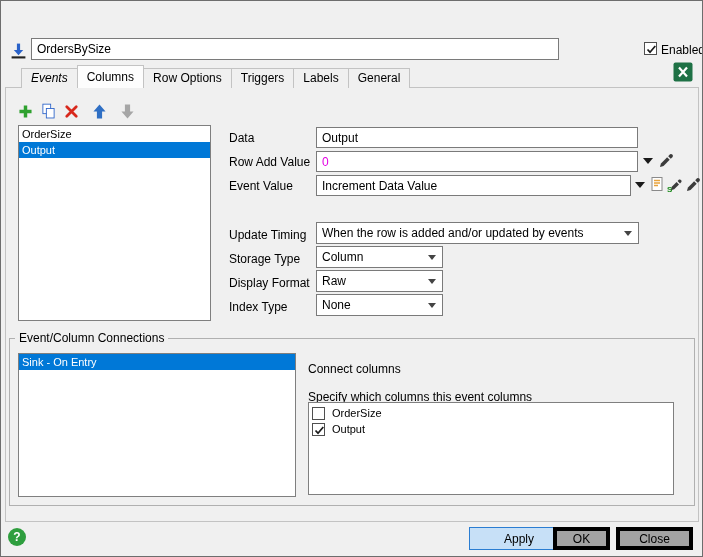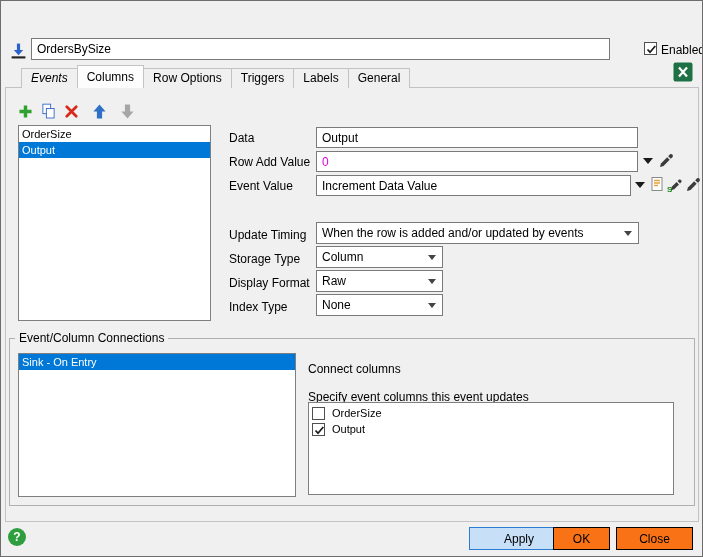--- a/index.html
+++ b/index.html
@@ -39,40 +39,40 @@
   
   .combo { position:absolute; background:#fff; border:1px solid #7a7a7a; font-size:12px; line-height:20px; padding:0 24px 0 5px; white-space:nowrap; overflow:hidden; }
   .combo .carrow { position:absolute; right:6px; top:8px; width:0; height:0; border-left:4px solid transparent; border-right:4px solid transparent; border-top:5px solid #444; }
   .drop-arrow { position:absolute; width:0; height:0; border-left:5px solid transparent; border-right:5px solid transparent; border-top:6px solid #1a1a1a; }
   .mini-icon { position:absolute; width:17px; height:17px; }
   .s-letter { position:absolute; left:0; bottom:-1px; font-size:8px; font-weight:bold; font-style:normal; color:#1d8a1d; }
   
   .group { position:absolute; border:1px solid #b0b0b0; }
   .group-title { position:absolute; background:#f0f0f0; padding:0 4px; font-size:12px; z-index:2; }
   
-  .btn { position:absolute; background:#f97316; border:1px solid #000000; font-family:"Liberation Sans", sans-serif; font-size:12px; color:#000; text-align:center; }
+  .btn { position:absolute; background:#a3a3a3; border:4px solid #000000; font-family:"Liberation Sans", sans-serif; font-size:12px; color:#000; text-align:center; }
   .btn.accent { background:#c7e0f7; border:1px solid #2a7dd2; }
   .help { position:absolute; width:18px; height:18px; border-radius:50%; background:#2e9e3e; color:#fff; font-weight:bold; font-size:12px; display:flex; align-items:center; justify-content:center; }
   .cblist-row { position:absolute; height:16px; line-height:15px; font-size:11px; }
   .cblist-row .rowlbl { position:absolute; left:20px; top:0; white-space:nowrap; }
 </style>
 </head>
 <body>
 
 <div class="win">
 
 
   <button class="tool-btn" style="left:6px; top:38px;">
     <svg width="17" height="17" viewBox="0 0 16 16">
       <path d="M8 1.5 v6.5" stroke="#2a62c9" stroke-width="3"></path>
       <path d="M3.6 7.5 L8 12.5 L12.4 7.5 Z" fill="#2a62c9"></path>
       <path d="M1.5 14.5 h13" stroke="#222" stroke-width="2"></path>
     </svg>
   </button>
-  <input class="tin" style="left: 30px; top: 37px; width: 579px; height: 22px;" type="text" value="OrdersBySize">
+  <input class="tin" style="left: 30px; top: 37px; width: 528px; height: 22px;" type="text" value="OrdersBySize">
   <span class="cb checked" style="left:643px; top:41px;">
     <svg width="13" height="13" viewBox="0 0 13 13">
       <path d="M2.5 6.5 L5 9.2 L10.3 3" stroke="#1a1a1a" stroke-width="1.7" fill="none"></path>
     </svg>
   </span>
   <span class="lbl" style="left:660px; top:42px;">Enabled</span>
 
   <div class="tabs">
     <span class="tab">Events</span>
     <span class="tab active">Columns</span>
@@ -185,21 +185,21 @@
 
   <div class="group" style="left:8px; top:337px; width:686px; height:168px;"></div>
   <span class="group-title" style="left:14px; top:330px;">Event/Column Connections</span>
 
   <div class="listbox" style="left:17px; top:352px; width:278px; height:144px;">
     <div class="li sel">Sink - On Entry</div>
   </div>
 
   <span class="lbl" style="left:307px; top:361px;">Connect columns</span>
 
-  <span class="lbl" style="left:307px; top:389px;">Specify event columns this event updates</span>
+  <span class="lbl" style="left:307px; top:389px;">Specify which columns this event columns</span>
 
   <div class="listbox" style="left:307px; top:401px; width:366px; height:93px;">
     <div class="cblist-row" style="left:3px; top:3px; width:356px;">
       <span class="cb" style="left:0; top:1px;">
         
       </span>
       <span class="rowlbl">OrderSize</span>
     </div>
     <div class="cblist-row" style="left:3px; top:19px; width:356px;">
       <span class="cb checked" style="left:0; top:1px;">

